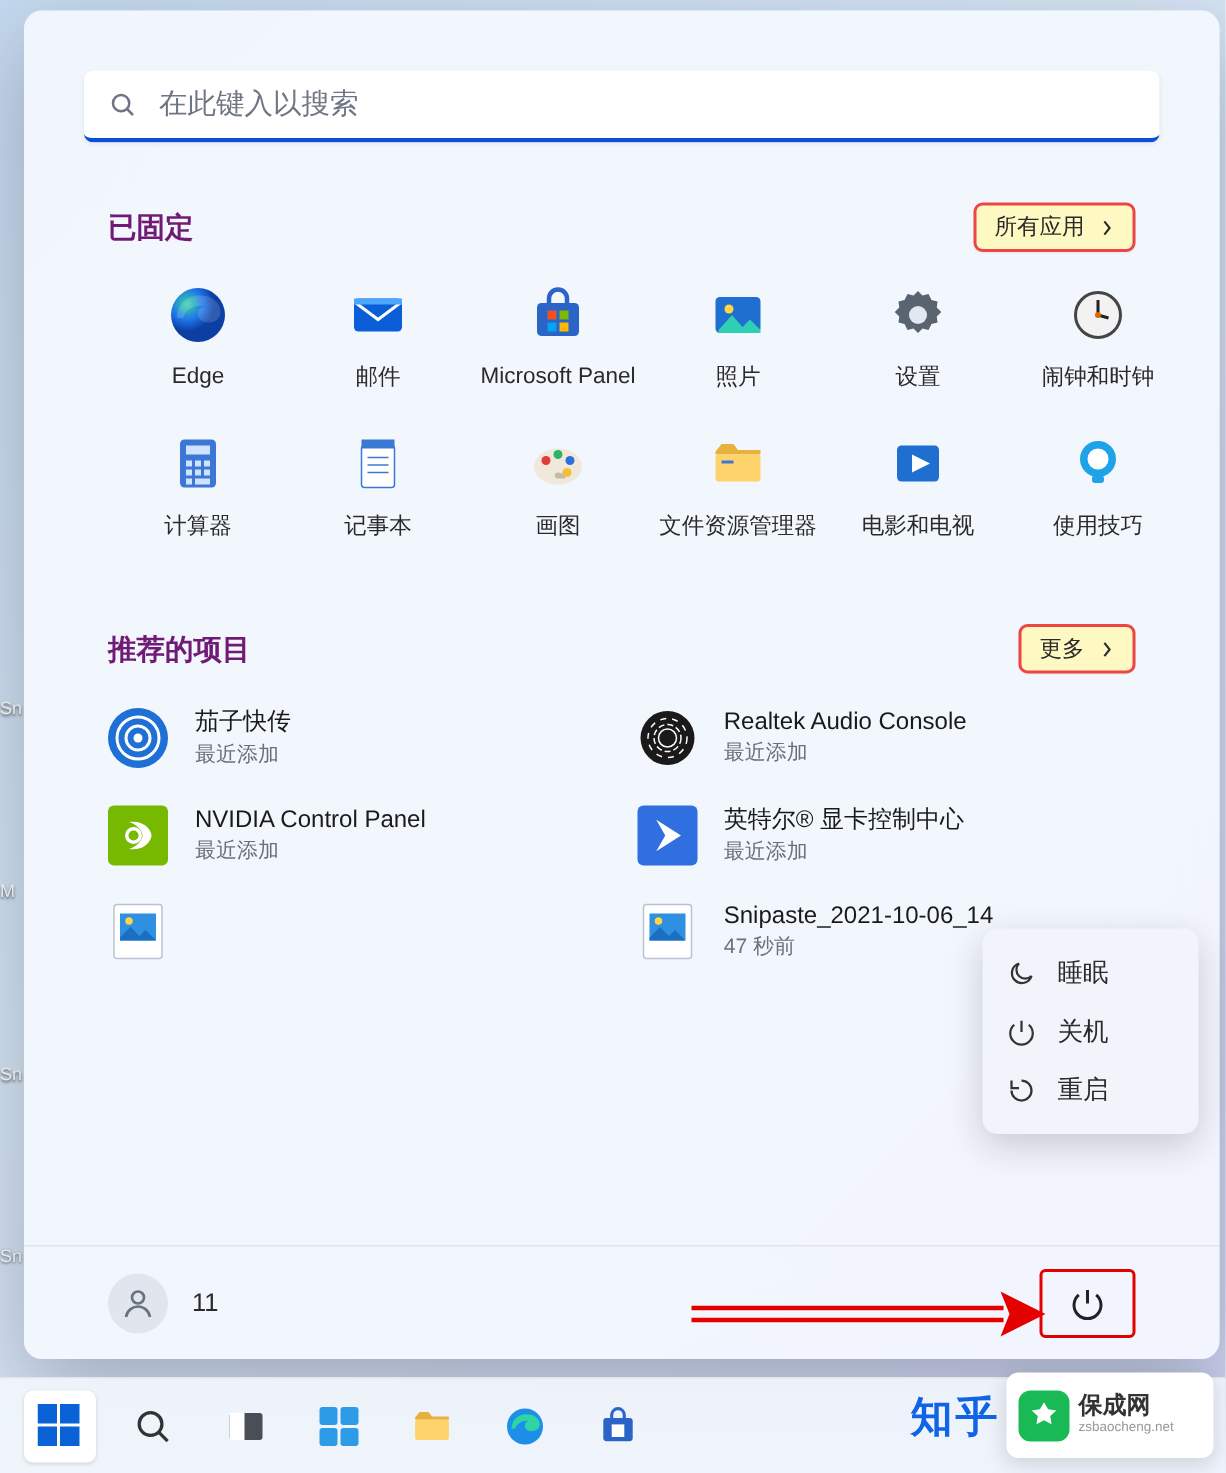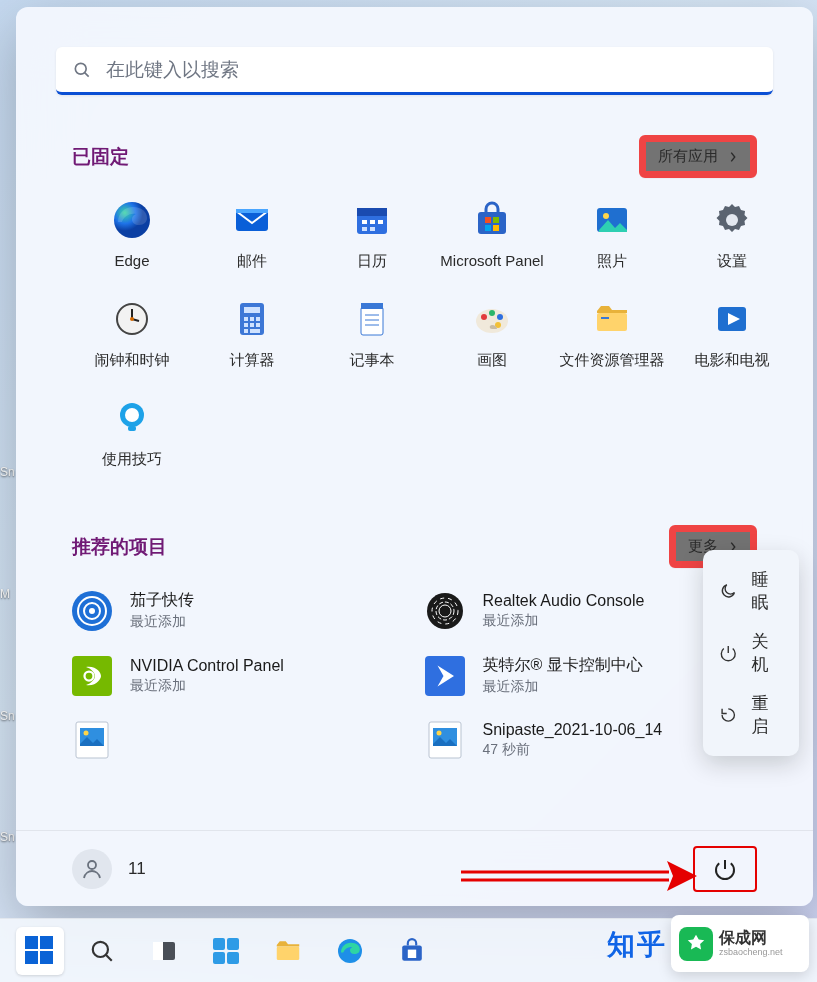--- a/index.html
+++ b/index.html
@@ -30,21 +30,21 @@
   }
   .search-input::placeholder { color: #6f7683; }
 
   .section-head {
     display: flex; align-items: center; justify-content: space-between;
     padding: 30px 56px 6px;
   }
   .section-title { font-size: 19px; font-weight: 600; color: #701a75; }
   .pill {
     display: inline-flex; align-items: center; gap: 10px;
-    background: #737373; border: 7px solid #ef4444; border-radius: 6px;
+    background: #fef9c3; border: 2px solid #ef4444; border-radius: 6px;
     padding: 5px 12px; font-size: 15px; color: #2a2a2a; cursor: pointer;
     box-shadow: 0 1px 1px rgba(0,0,0,.03);
   }
   .pill svg { width: 10px; height: 14px; }
 
   .pinned-grid {
     display: grid; grid-template-columns: repeat(6, 120px);
     justify-content: space-between; padding: 16px 56px 0; row-gap: 28px;
   }
   .app-tile { display: flex; flex-direction: column; align-items: center; gap: 12px; cursor: pointer; }
@@ -63,21 +63,21 @@
     padding: 0 56px;
   }
   .user { display: flex; align-items: center; gap: 16px; }
   .avatar { width: 40px; height: 40px; border-radius: 50%; background: #e1e6ee; display: flex; align-items: center; justify-content: center; }
   .power-btn {
     width: 64px; height: 46px; display: flex; align-items: center; justify-content: center;
     border: 2px solid #e50000; border-radius: 4px; cursor: pointer;
   }
 
   .power-menu {
-    position: absolute; right: 14px; bottom: 150px; width: 96px;
+    position: absolute; right: 14px; bottom: 150px; width: 144px;
     background: #f1f5fb; border-radius: 10px; box-shadow: 0 8px 24px rgba(0,0,0,.18);
     padding: 10px 0;
   }
   .pm-item { display: flex; align-items: center; gap: 14px; padding: 8px 16px; font-size: 17px; color: #2a2a2a; cursor: pointer;}
   .pm-item svg { width: 20px; height: 20px; }
 
   .arrow-annot { position: absolute; left: 443px; top: 850px; }
 
   
   .taskbar {
@@ -153,34 +153,20 @@
     </div>
     <div class="app-tile">
       <span class="app-icon">
         <svg width="40" height="40" viewBox="0 0 40 40">
             <rect x="4" y="9" width="32" height="22" rx="3" fill="#0a5fd8"></rect>
             <polyline points="4,11 20,23 36,11" fill="none" stroke="#fff" stroke-width="2"></polyline>
             <rect x="4" y="9" width="32" height="4" fill="#4aa6ff"></rect>
           </svg>
       </span>
       <span class="app-label">邮件</span>
-    </div>
-    <div class="app-tile">
-      <span class="app-icon">
-        <svg width="40" height="40" viewBox="0 0 40 40">
-            <rect x="5" y="8" width="30" height="26" rx="3" fill="#2f6fe0"></rect>
-            <rect x="5" y="8" width="30" height="8" fill="#1a4bb0"></rect>
-            <rect x="10" y="20" width="5" height="4" fill="#fff"></rect>
-            <rect x="18" y="20" width="5" height="4" fill="#fff"></rect>
-            <rect x="26" y="20" width="5" height="4" fill="#fff"></rect>
-            <rect x="10" y="27" width="5" height="4" fill="#cfe0ff"></rect>
-            <rect x="18" y="27" width="5" height="4" fill="#cfe0ff"></rect>
-          </svg>
-      </span>
-      <span class="app-label">日历</span>
     </div>
     <div class="app-tile">
       <span class="app-icon">
         <svg width="40" height="40" viewBox="0 0 40 40">
             <rect x="6" y="12" width="28" height="22" rx="3" fill="#2b64c7"></rect>
             <path d="M14 12v-3a6 6 0 0112 0v3" fill="none" stroke="#2b64c7" stroke-width="3"></path>
             <g transform="translate(13,17)">
               <rect width="6" height="6" fill="#f25022"></rect>
               <rect x="8" width="6" height="6" fill="#7fba00"></rect>
               <rect y="8" width="6" height="6" fill="#00a4ef"></rect>

